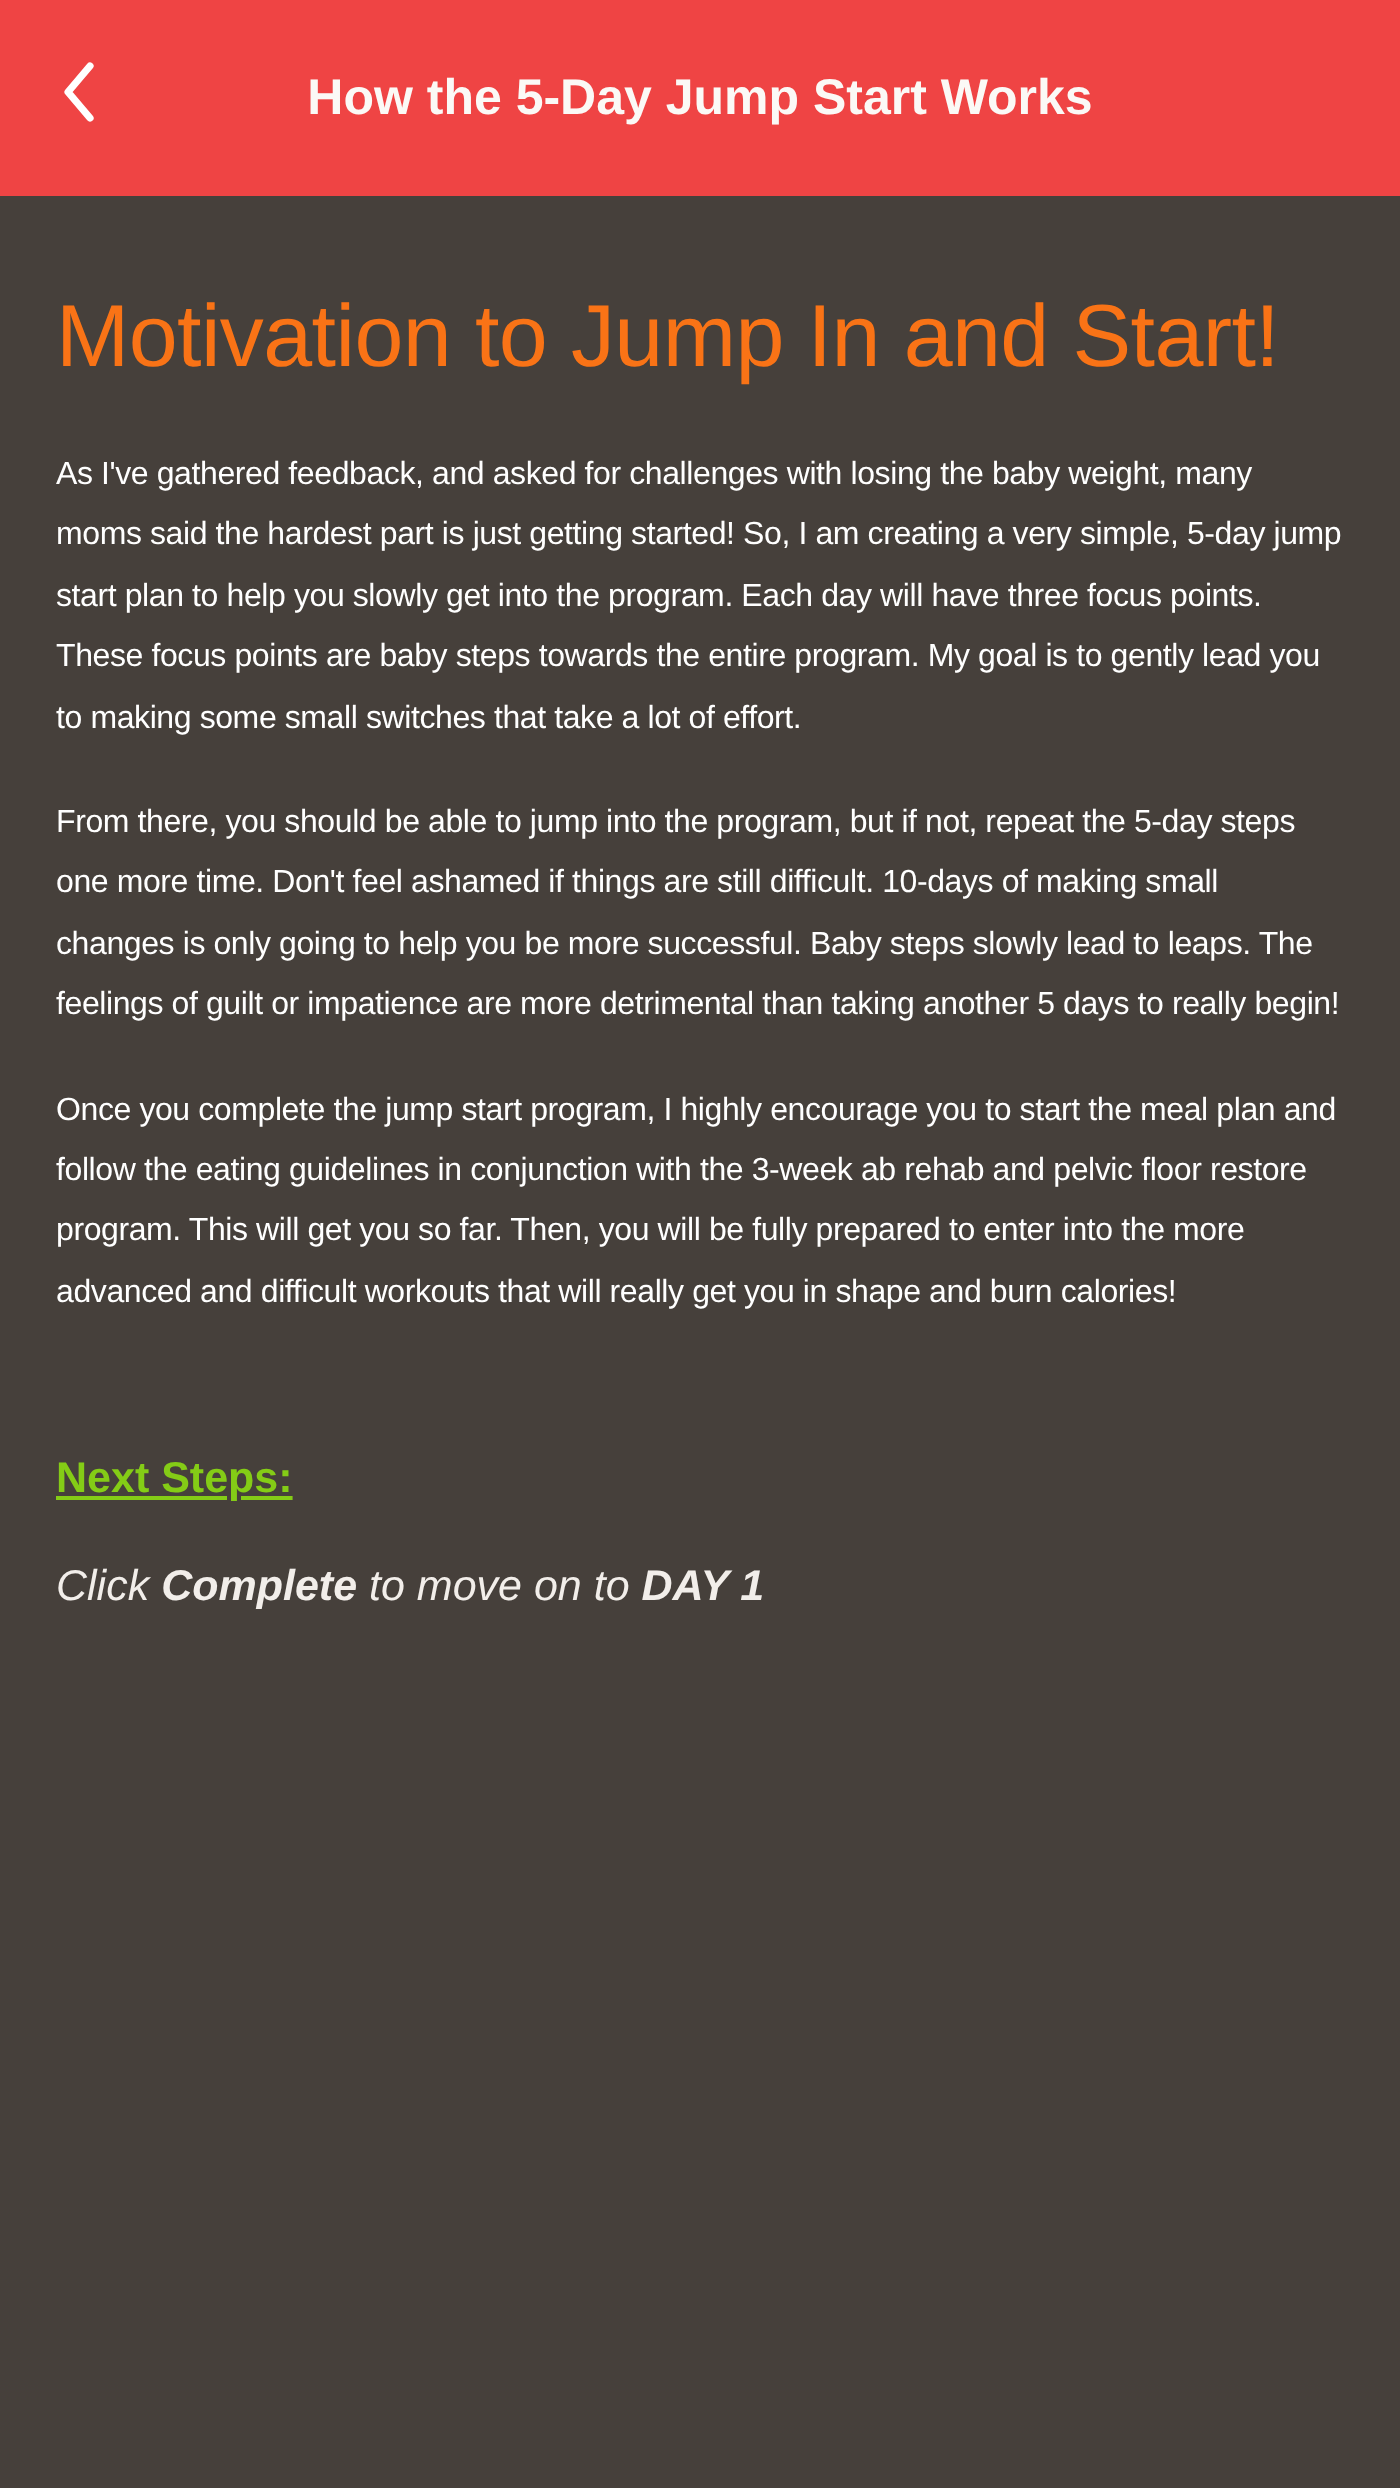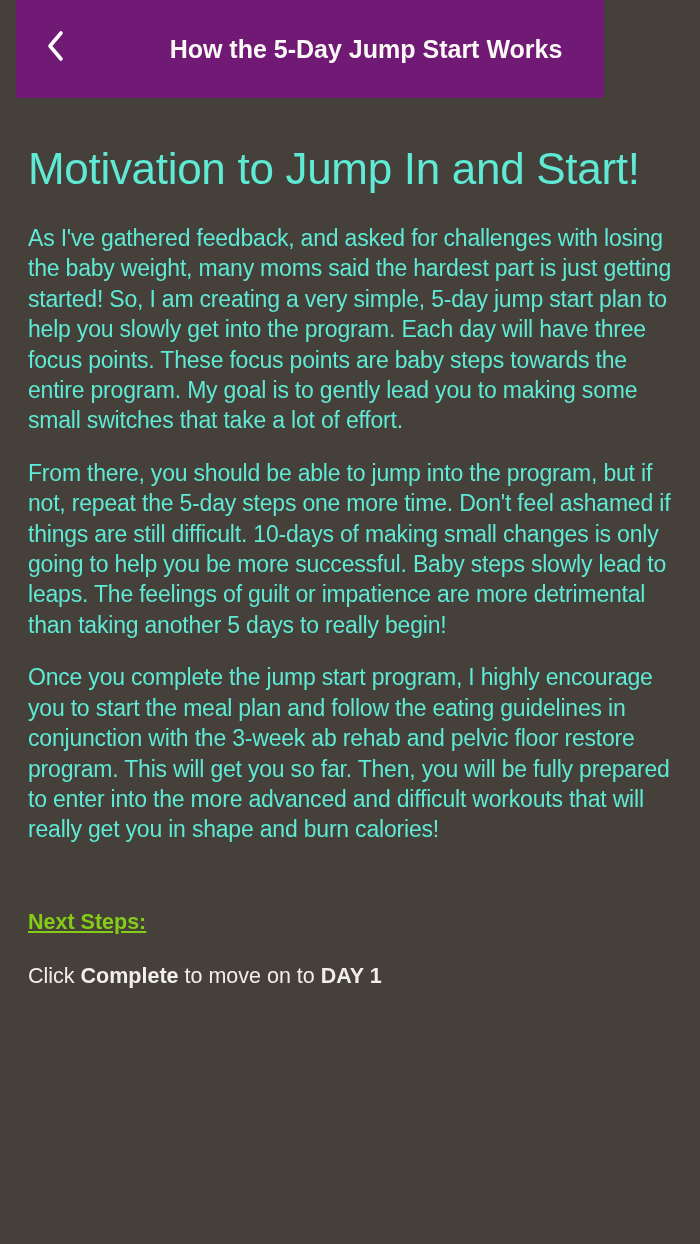--- a/index.html
+++ b/index.html
@@ -9,24 +9,24 @@
       height: 1244px;
       overflow: hidden;
       background: #46403b;
     }
     body {
       font-family: "Liberation Sans", "DejaVu Sans", sans-serif;
       color: #f4f1ed;
     }
     .header {
       position: absolute;
-      top: 0; left: 16px;
-      width: 588px;
+      top: 0; left: 0;
+      width: 700px;
       height: 98px;
-      background: #701a75;
+      background: #ef4444;
     }
     .back-btn {
       position: absolute;
       left: 22px;
       top: 24px;
       width: 36px;
       height: 44px;
       display: flex;
       align-items: center;
       justify-content: center;
@@ -50,44 +50,45 @@
       left: 0;
       width: 700px;
       padding: 0 28px;
       box-sizing: border-box;
     }
     .page-title {
       margin: 40px 0 0 0;
       font-size: 44px;
       font-weight: normal;
       line-height: 61px;
-      color: #5eead4;
+      color: #f97316;
       letter-spacing: -0.3px;
     }
     .para {
       margin: 22px 0 0 0;
-      font-size: 23px;
+      font-size: 16px;
       line-height: 30.4px;
-      color: #5eead4;
+      color: #ffffff;
       letter-spacing: -0.2px;
     }
     .para.first { margin-top: 24px; }
     .next-steps {
       margin: 62px 0 0 0;
       font-size: 21.5px;
       line-height: 30px;
       font-weight: bold;
       text-decoration: underline;
       color: #84cc16;
     }
     .click-line {
       margin: 24px 0 0 0;
       font-size: 21.5px;
       line-height: 30px;
       color: #f2eeea;
+      font-style: italic;
     }
     .click-line b { font-weight: bold; }
   </style>
 </head>
 <body>
 
 <div class="header">
   <div class="back-btn">
     <svg width="20" height="34" viewBox="0 0 20 34">
       <polyline points="15,4 4,17 15,30" fill="none" stroke="#ffffff" stroke-width="3.6" stroke-linecap="round" stroke-linejoin="round"></polyline>

